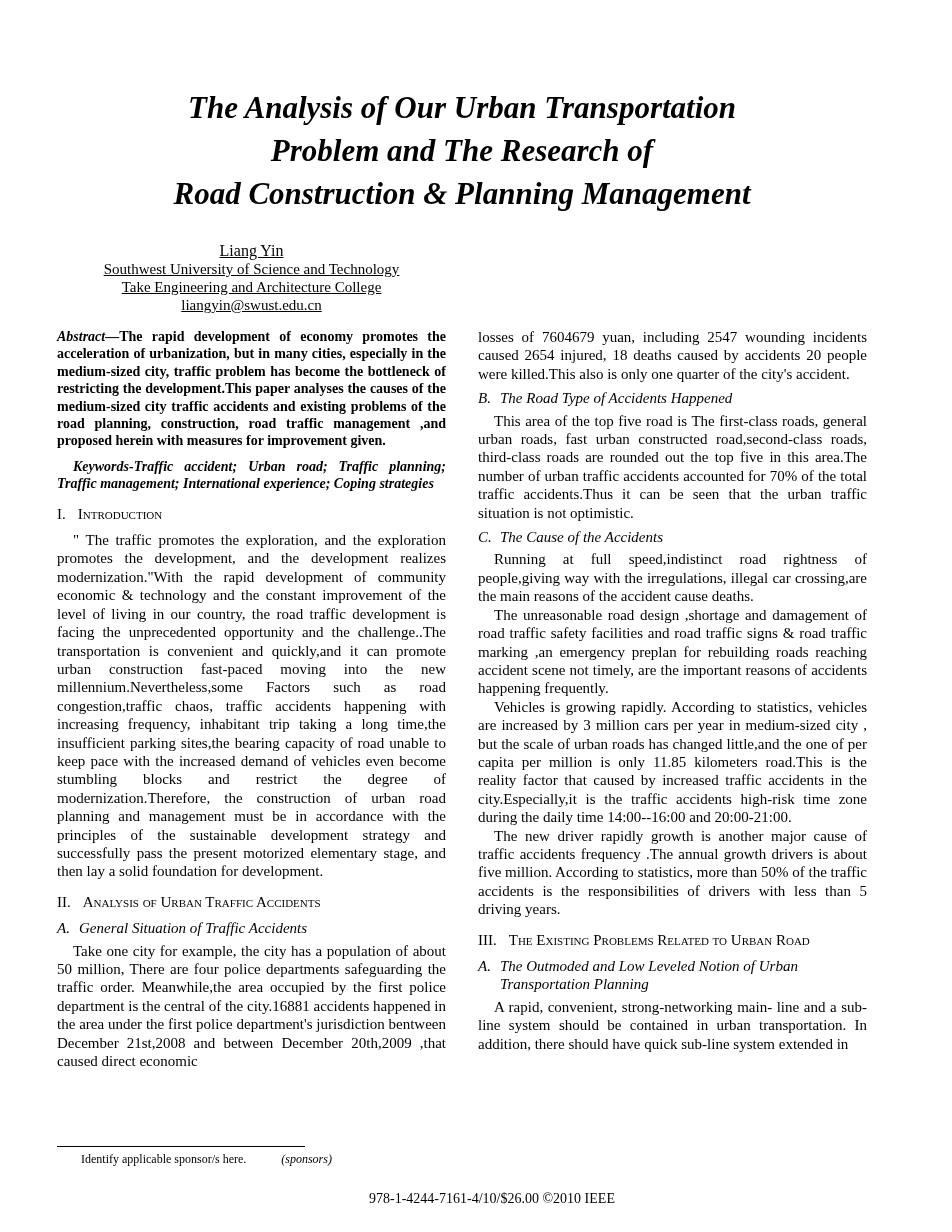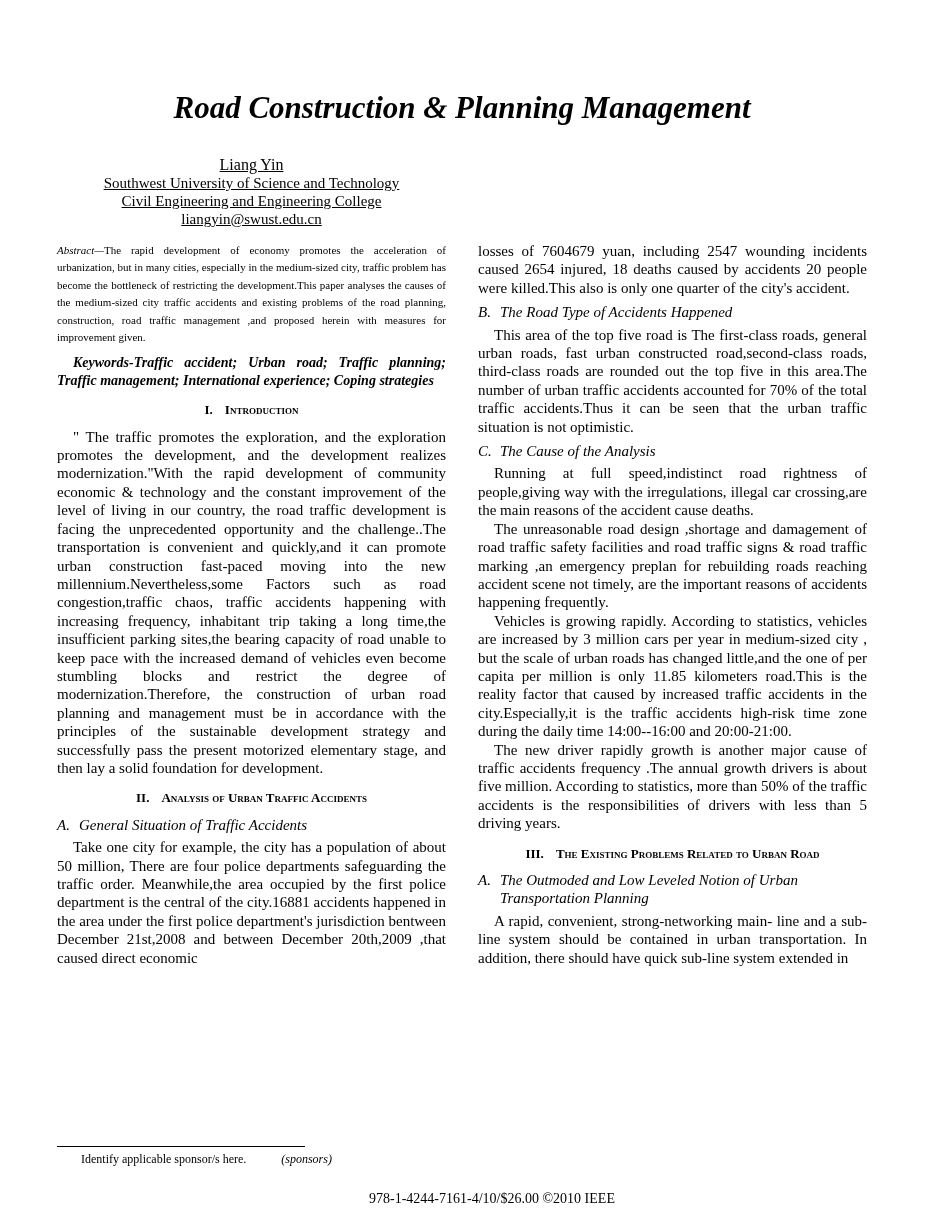--- a/index.html
+++ b/index.html
@@ -18,29 +18,29 @@
     font-size: 31px; font-weight: bold; font-style: italic;
     text-align: center; line-height: 43px; margin: 0;
   }
   .author-block {
     width: 389px; margin-top: 27px;
     text-align: center; font-size: 15px; line-height: 18px; text-decoration: underline;
   }
   .author-name { font-size: 16px; }
   .columns { display: flex; gap: 32px; margin-top: 14px; }
   .col { width: 389px; font-size: 15px; line-height: 18.4px; text-align: justify; }
-  .abstract { font-size: 11px; line-height: 17.4px; font-weight: normal; margin: 0 0 8px 0; }
+  .abstract { font-size: 14px; line-height: 17.4px; font-weight: bold; margin: 0 0 8px 0; }
   .abstract-label { font-style: italic; }
   .keywords {
     font-size: 14px; line-height: 17.4px; font-weight: bold; font-style: italic;
     text-indent: 16px; margin: 0 0 12px 0;
   }
   .sec-heading {
-    text-align: center; font-variant: small-caps; font-size: 13px;
-    font-weight: bold; margin: 12px 0 8px 0; text-indent: 0;
+    text-align: left; font-variant: small-caps; font-size: 15px;
+    font-weight: normal; margin: 12px 0 8px 0; text-indent: 0;
   }
   .sec-heading .sec-num { margin-right: 12px; }
   .sec-heading.third { margin-top: 12px; }
   .subheading {
     font-style: italic; display: flex; margin: 6px 0 4px 0;
     text-align: left; line-height: 18.4px;
   }
   .sub-letter { flex: 0 0 22px; }
   .body-para { margin: 0; text-indent: 16px; }
   .no-indent { text-indent: 0; }
@@ -49,27 +49,29 @@
   .sponsor-text { padding-left: 24px; }
   .sponsors-italic { font-style: italic; margin-left: 32px; }
   .copyright { position: absolute; left: 16px; top: 1191px; width: 952px; text-align: center; font-size: 14px; }
 </style>
 </head>
 <body>
 
 <div class="page">
 
   <div class="title">
+    <div>The Analysis of Our Urban Transportation</div>
+    <div>Problem and The Research of</div>
     <div>Road Construction &amp; Planning Management</div>
   </div>
 
   <div class="author-block">
     <div class="author-name">Liang Yin</div>
     <div>Southwest University of Science and Technology</div>
-    <div>Civil Engineering and Engineering College</div>
+    <div>Take Engineering and Architecture College</div>
     <div>liangyin@swust.edu.cn</div>
   </div>
 
   <div class="columns">
 
     <div class="col">
       <p class="abstract"><span class="abstract-label">Abstract—</span><span>The rapid development of economy promotes  the acceleration of urbanization, but in many cities, especially in the medium-sized city, traffic problem has become the bottleneck of restricting the development.This paper analyses the causes of the medium-sized city traffic accidents and existing problems of the road planning, construction, road traffic management ,and proposed herein with measures for improvement given.</span></p>
 
       <p class="keywords">Keywords-Traffic accident; Urban road; Traffic planning; Traffic management; International experience; Coping strategies</p>
 
@@ -92,21 +94,21 @@
 
       <div class="subheading">
           <span class="sub-letter">B.</span>
           <span>The Road Type of Accidents Happened</span>
         </div>
 
       <p class="body-para">This area of the top five road is The first-class roads, general urban roads, fast urban constructed road,second-class roads, third-class roads are rounded out the top five in this area.The number of urban traffic accidents accounted for 70% of the total traffic accidents.Thus it can be seen that the urban traffic situation is not optimistic.</p>
 
       <div class="subheading">
           <span class="sub-letter">C.</span>
-          <span>The Cause of  the Analysis</span>
+          <span>The Cause of  the Accidents</span>
         </div>
 
       <p class="body-para">Running at full speed,indistinct road rightness of people,giving way with the irregulations, illegal car crossing,are the main reasons of the accident cause deaths.</p>
       <p class="body-para">The unreasonable road design ,shortage and damagement of road traffic safety facilities and road traffic signs &amp; road traffic marking ,an emergency preplan for rebuilding roads reaching accident scene not timely, are the important reasons of accidents happening frequently.</p>
       <p class="body-para">Vehicles is growing rapidly. According to statistics, vehicles are increased by 3 million cars per year in medium-sized city , but the scale of urban roads  has changed little,and the one of per capita per million is only 11.85 kilometers road.This is the reality factor that caused by increased traffic accidents in the city.Especially,it is the traffic accidents high-risk time zone during the daily time 14:00--16:00 and 20:00-21:00.</p>
       <p class="body-para">The new driver rapidly growth is another major cause of traffic accidents frequency .The annual growth drivers is about five million. According to statistics, more than 50% of the traffic accidents is the responsibilities of drivers with less than 5 driving years.</p>
 
       <div class="sec-heading third"><span class="sec-num">III.</span><span>The Existing Problems Related to Urban Road</span></div>
 
       <div class="subheading">

